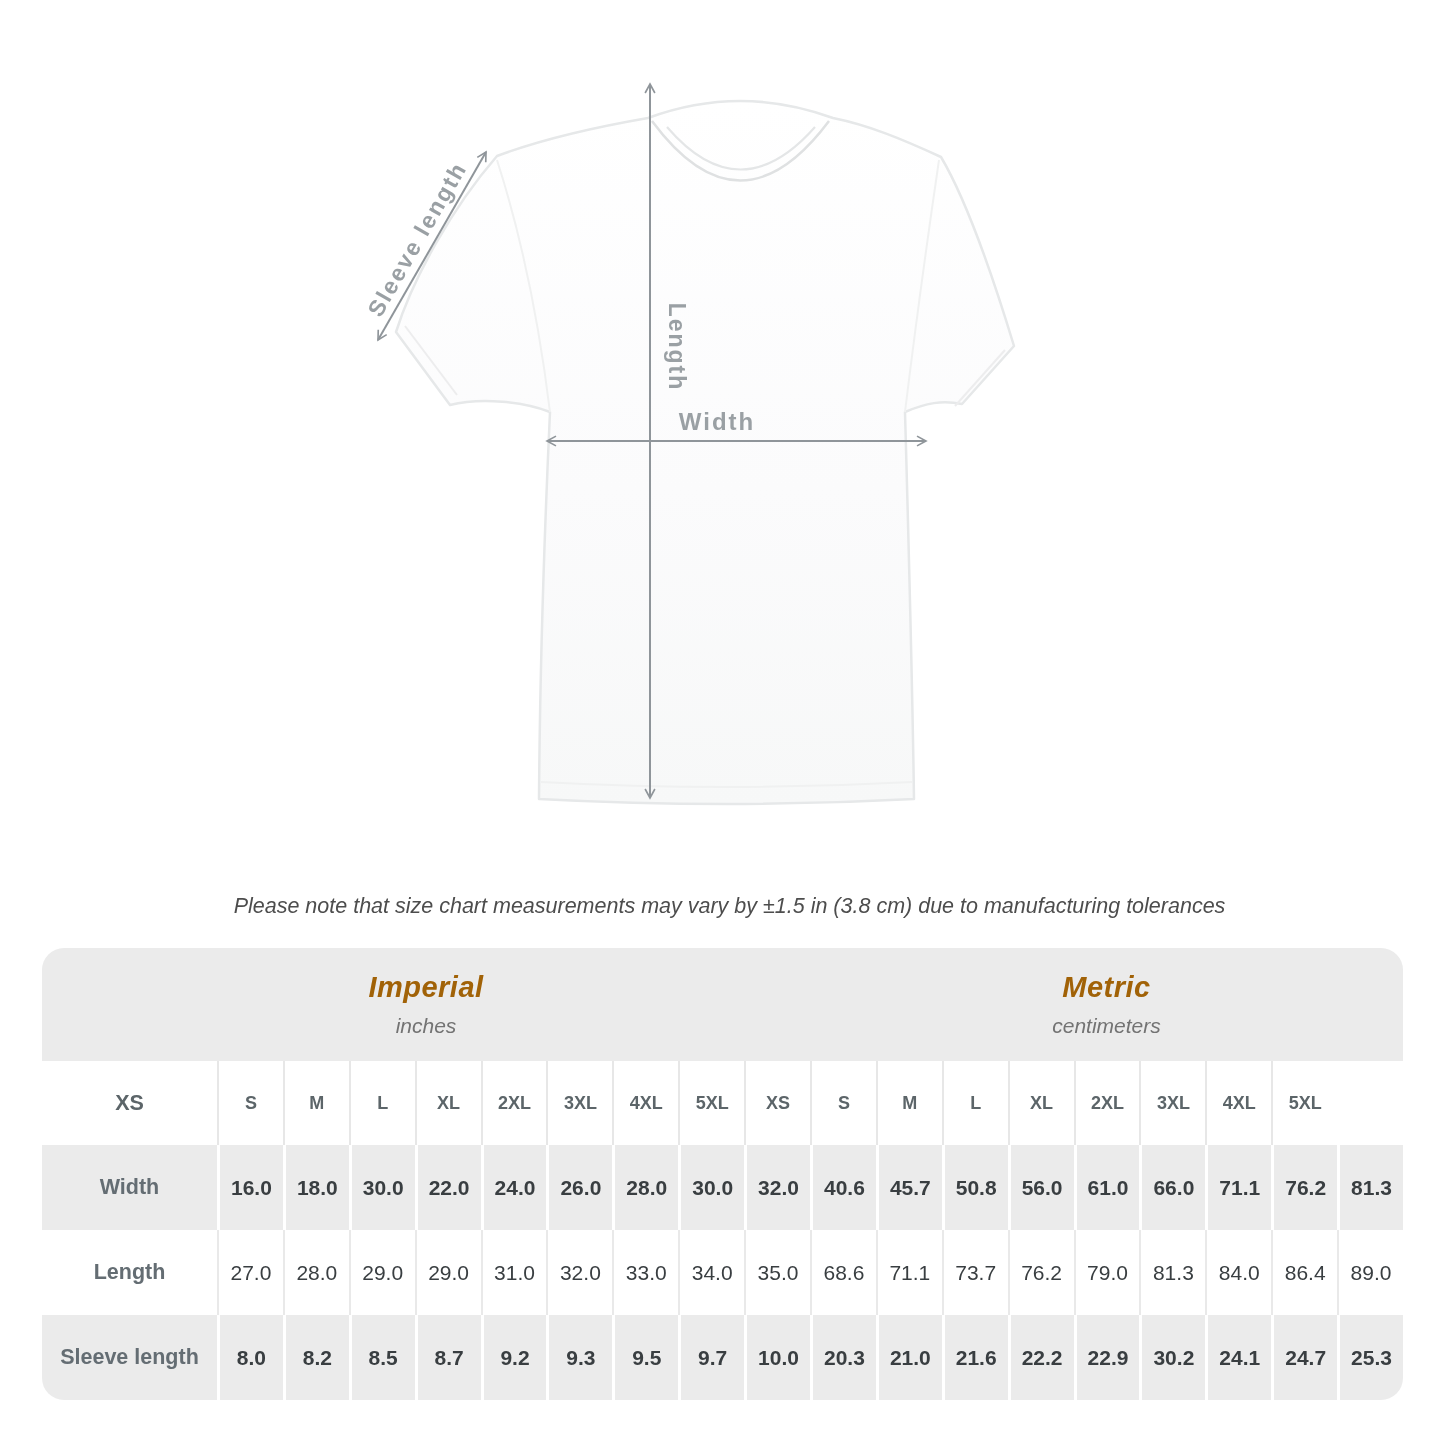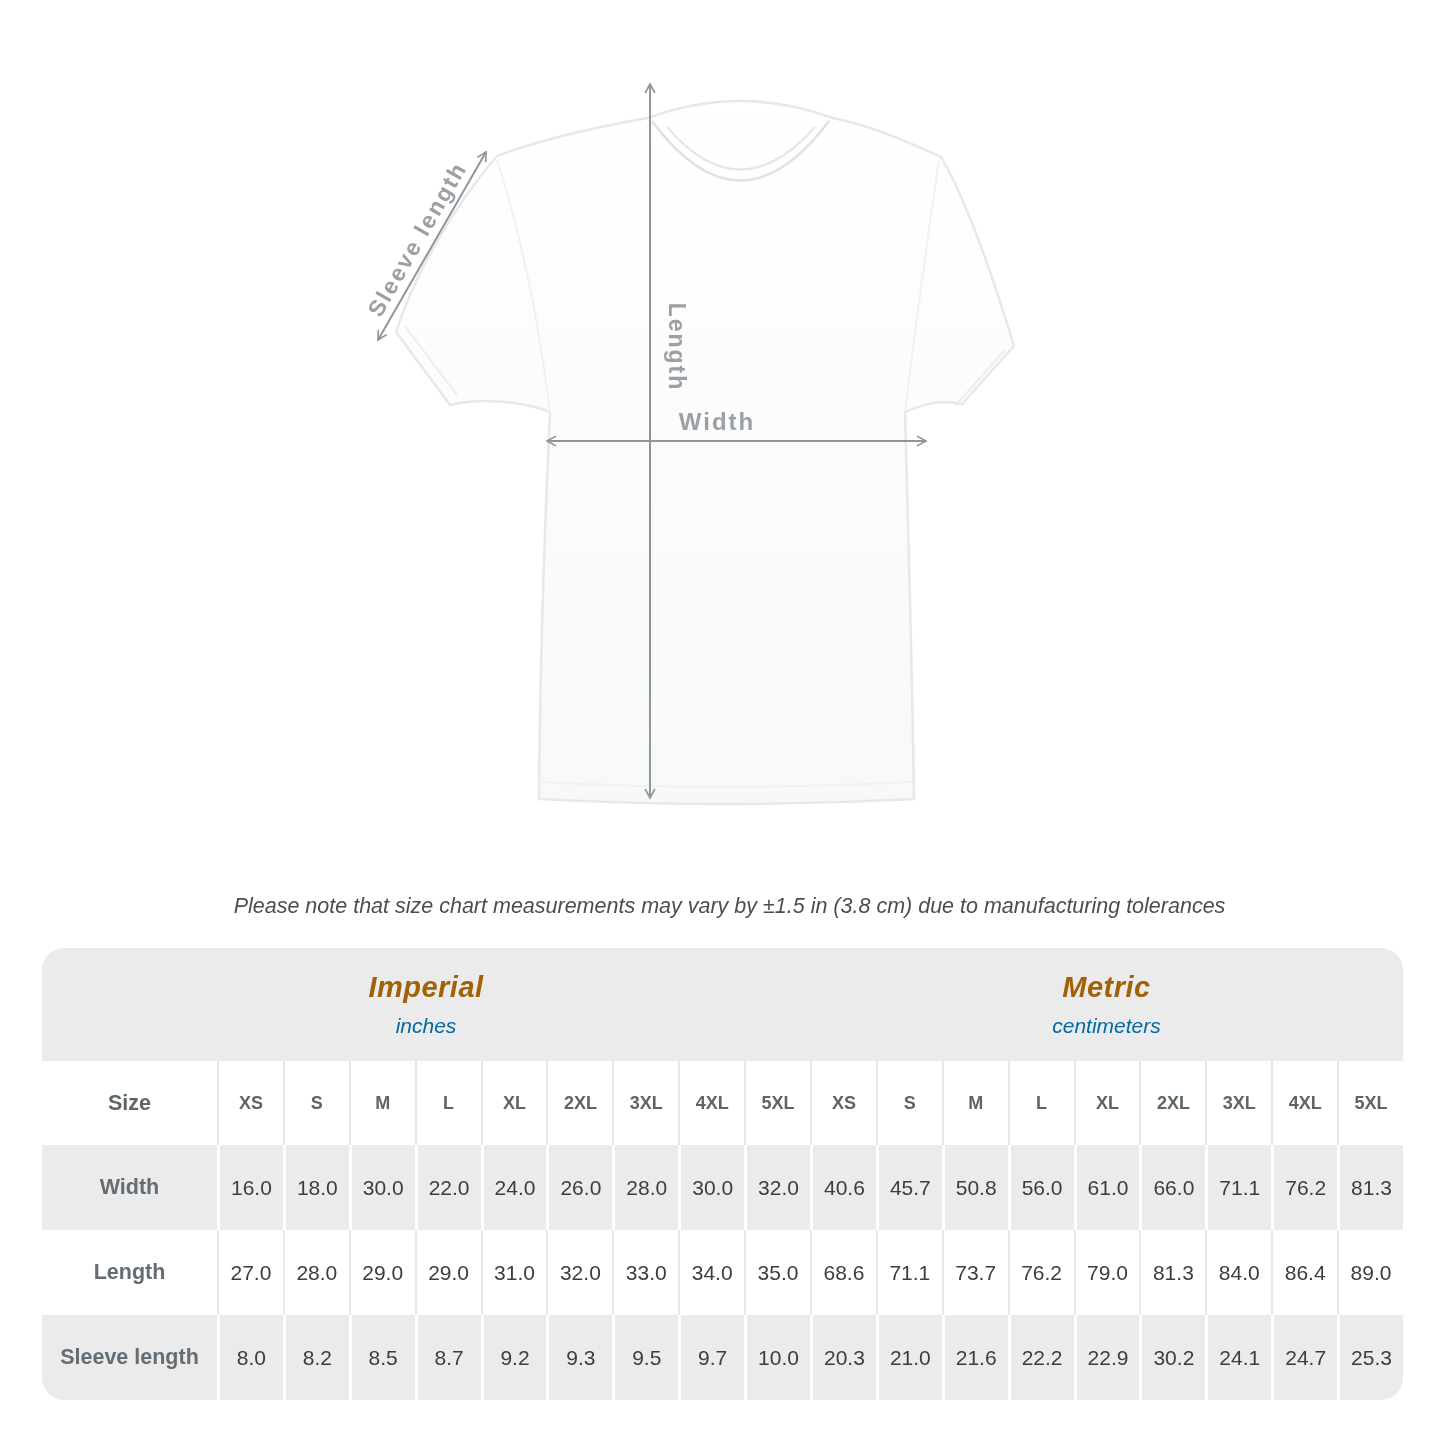--- a/index.html
+++ b/index.html
@@ -26,35 +26,35 @@
   .band{
     height:113px;background:#ebebeb;border-radius:22px 22px 0 0;
     display:flex;
   }
   .band-group{
     display:flex;flex-direction:column;align-items:center;justify-content:center;gap:10px;
   }
   .band-left{width:768px;}
   .band-right{flex:1;}
   .group-label{font-size:29px;font-weight:bold;font-style:italic;color:#a16207;letter-spacing:.5px;}
-  .group-unit{font-size:21px;font-style:italic;color:#0369a1;}
+  .group-unit{font-size:21px;font-style:italic;color:#737373;}
   .trow{display:grid;grid-template-columns:175px repeat(18,1fr);}
   .header-row{height:84px;background:#ffffff;}
   .data-row{height:85px;}
   .data-row.gray{background:#ebebeb;}
   .data-row.white{background:#ffffff;}
   .data-row:last-child{border-radius:0 0 22px 22px;overflow:hidden;}
   .cell{
     display:flex;align-items:center;justify-content:center;
     font-size:21px;color:#393e41;
   }
   .header-row .cell{border-left:2px solid #e7e7e7;font-weight:bold;color:#5c6569;font-size:18px;}
   .header-row .cell:first-child{border-left:none;font-size:21.5px;}
   .white .cell{border-left:2px solid #e9e9e9;}
-  .gray .cell{border-left:3px solid #ffffff;}
+  .gray .cell{border-left:3px solid #ffffff;font-weight:bold;}
   .data-row .cell:first-child{border-left:none;}
   .cell.row-label{font-weight:bold;color:#646d73;font-size:21.5px;}
 </style>
 </head>
 <body>
 
 <div class="page">
 
   <svg class="diagram" width="1445" height="835" viewBox="0 0 1445 835">
     <defs>
@@ -112,21 +112,20 @@
       <div class="band-group band-left">
         <div class="group-label">Imperial</div>
         <div class="group-unit">inches</div>
       </div>
       <div class="band-group band-right">
         <div class="group-label">Metric</div>
         <div class="group-unit">centimeters</div>
       </div>
     </div>
     <div id="size-header-row" class="trow header-row">
-        <div class="cell corner-cell">Size</div>
         <div class="cell size-head">XS</div>
         <div class="cell size-head">S</div>
         <div class="cell size-head">M</div>
         <div class="cell size-head">L</div>
         <div class="cell size-head">XL</div>
         <div class="cell size-head">2XL</div>
         <div class="cell size-head">3XL</div>
         <div class="cell size-head">4XL</div>
         <div class="cell size-head">5XL</div>
         <div class="cell size-head">XS</div>

